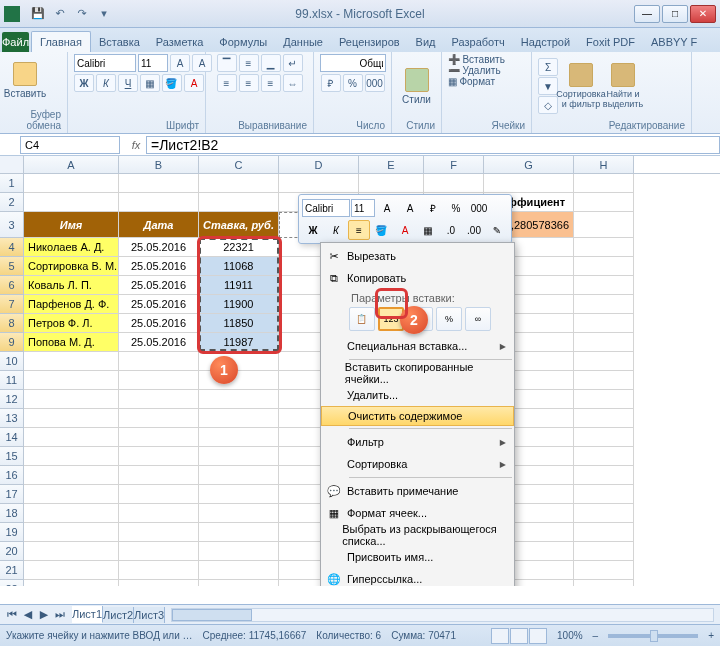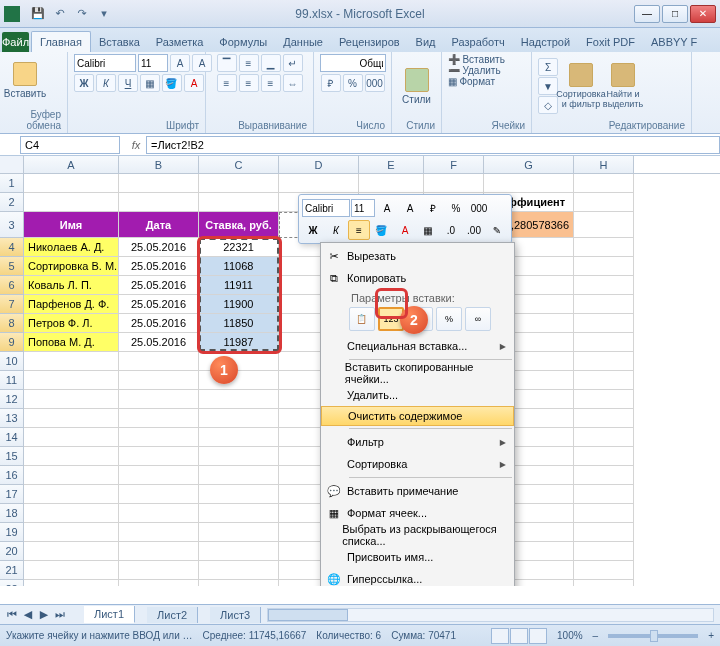--- a/index.html
+++ b/index.html
@@ -31,37 +31,37 @@
 .minirow { display: flex; gap: 2px; align-items: center; }
 .minibtn { width: 20px; height: 18px; border: 1px solid #c5d5e8; border-radius: 2px; display: flex; align-items: center; justify-content: center; font-size: 10px; color: #3b5b7e; background: #f5f9ff; }
 .fontsel { height: 18px; border: 1px solid #9db8d9; font-size: 10px; padding: 0 2px; background: #fff; }
 .fontsel.w-font { width: 62px; }
 .fontsel.w-size { width: 30px; }
 
 
 .fbar { height: 22px; border-bottom: 1px solid #b5c9e0; display: flex; align-items: center; }
 .namebox { width: 100px; border: 1px solid #9db8d9; height: 18px; margin: 0 6px 0 20px; background: #fff; font-size: 11px; padding: 0 4px; display: flex; align-items: center; }
 .fbar .fx { width: 20px; text-align: center; font-style: italic; color: #666; }
-.formulainput { flex: 1; border: 1px solid #9db8d9; height: 18px; background: #fff; font-size: 11px; padding: 0 4px; display: flex; align-items: center; }
+.formulainput { flex: 1; border: 1px solid #9db8d9; height: 18px; background: #fff; font-size: 14px; padding: 0 4px; display: flex; align-items: center; }
 
 
 .gridwrap { position: relative; height: 430px; overflow: hidden; background: #fff; }
 .colhdr-row { display: flex; height: 18px; border-bottom: 1px solid #bcc8d6; }
 .selall { width: 24px; border-right: 1px solid #bcc8d6; background: #eef3fa; }
 .colhdr { border-right: 1px solid #bcc8d6; background: linear-gradient(#f7fafd,#e8eff7); text-align: center; font-size: 11px; color: #3b5b7e; line-height: 18px; }
 .rowwrap { display: flex; }
 .rowhdr { width: 24px; border-right: 1px solid #bcc8d6; border-bottom: 1px solid #bcc8d6; background: linear-gradient(#f7fafd,#e8eff7); text-align: center; font-size: 11px; color: #3b5b7e; display: flex; align-items: center; justify-content: center; }
 .rowhdr.seld { background: linear-gradient(#fce9b8,#f5d584); }
 .cell { border-right: 1px solid #d4d4d4; border-bottom: 1px solid #d4d4d4; font-size: 11px; padding: 0 4px; display: flex; align-items: center; overflow: hidden; white-space: nowrap; }
 .colA { width: 95px; } .colB { width: 80px; } .colC { width: 80px; }
 .colD { width: 80px; } .colE { width: 65px; } .colF { width: 60px; }
 .colG { width: 90px; } .colH { width: 60px; }
 .row { height: 19px; }
 
-.thead { background: #a21caf; color: #fff; font-weight: bold; justify-content: center; }
+.thead { background: #a16207; color: #fff; font-weight: bold; justify-content: center; font-style: italic; }
 .ylw { background: #ffff66; }
 .selcell { background: #c8dcf0; }
 .orng { background: #fac090; justify-content: flex-end; }
 .jc { justify-content: center; }
 .je { justify-content: flex-end; }
 
 
 .selbox { position: absolute; border: 3px solid #d93838; border-radius: 6px; pointer-events: none; }
 .marchbox { position: absolute; border: 2px dashed #555; pointer-events: none; }
 
@@ -83,21 +83,21 @@
 .ctxsep { height: 1px; background: #c5c5c5; margin: 2px 2px 2px 28px; }
 .ctxlabel { padding: 3px 0 1px 30px; color: #646464; font-size: 11px; }
 .pasteoptions { display: flex; gap: 3px; padding: 2px 4px 4px 28px; }
 .pobtn { width: 26px; height: 24px; border: 1px solid #c5d5e8; border-radius: 2px; background: linear-gradient(#fdfdfd,#eef3fa); display: flex; align-items: center; justify-content: center; font-size: 9px; }
 .pobtn.hl { border: 2px solid #e89830; background: #ffe9a8; }
 
 
 .sheettabs { position: absolute; bottom: 22px; left: 0; right: 0; height: 20px; background: #e6eef8; border-top: 1px solid #9db8d9; display: flex; align-items: center; font-size: 11px; }
 .sheetnav { display: flex; margin: 0 4px; }
 .sheetnav span { width: 16px; text-align: center; color: #3b5b7e; }
-.stab { padding: 2px 10px; border-right: 1px solid #9db8d9; background: #dce8f5; color: #3b5b7e; margin-left: 12px; }
+.stab { padding: 2px 0; border-right: 1px solid #9db8d9; background: #dce8f5; color: #3b5b7e; }
 .stab.active { background: #fff; border-bottom: 1px solid #fff; }
 .hscroll { flex: 1; margin: 0 6px; height: 14px; background: #eef3fa; border: 1px solid #c5d5e8; position: relative; }
 .hscroll .thumb { position: absolute; left: 0; width: 80px; top: 0; bottom: 0; background: #cfdff0; border: 1px solid #9db8d9; }
 
 
 .statusbar { position: absolute; bottom: 0; left: 0; right: 0; height: 22px; background: linear-gradient(#dbe7f5,#cfdff0); border-top: 1px solid #9db8d9; display: flex; align-items: center; font-size: 10px; color: #3b5b7e; padding: 0 6px; gap: 10px; }
 .statusbar .spacer { flex: 1; }
 .viewbtns { display: flex; gap: 1px; }
 .viewbtn { width: 18px; height: 16px; border: 1px solid #9db8d9; background: #eef3fa; }
 .zoomslider { width: 90px; height: 4px; background: #9db8d9; position: relative; }

